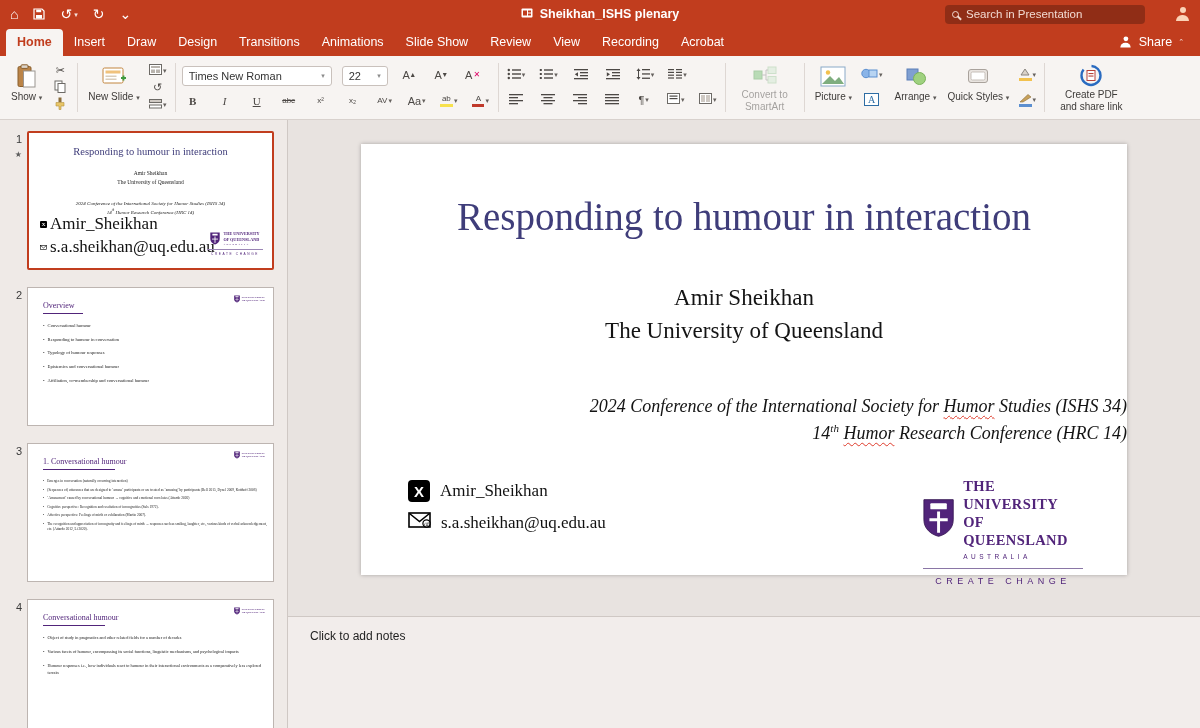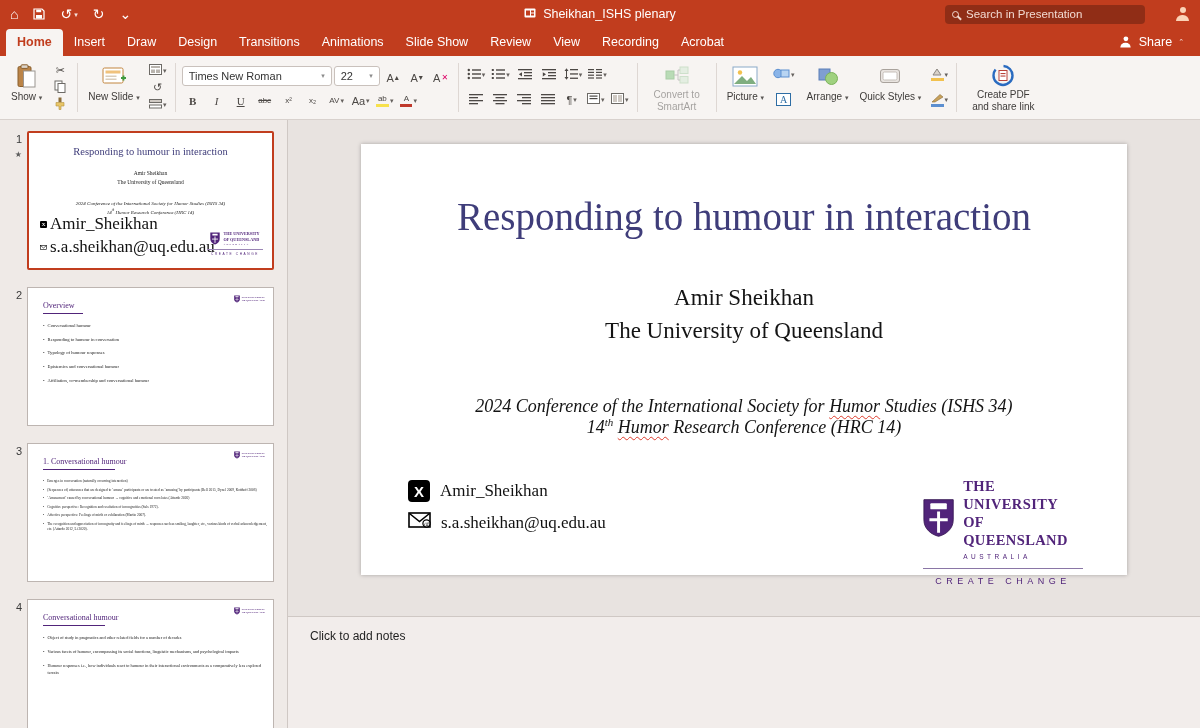--- a/index.html
+++ b/index.html
@@ -4,21 +4,21 @@
 <style>
   *{box-sizing:border-box;margin:0;padding:0}
   html,body{width:1200px;height:728px;overflow:hidden}
   body{font-family:"Liberation Sans",sans-serif;cursor:default}
   .app{width:1200px;height:728px;position:relative;background:#E8E3E0;display:flex;flex-direction:column}
 
   
   .titlebar{height:28px;background:#C13D1E;display:flex;align-items:center;padding:0 10px;color:#fff;position:relative;flex:0 0 auto}
   .tb-icons{display:flex;gap:15px;align-items:center;font-size:14px;z-index:2}
   .tb-ic{display:flex;align-items:center;gap:2px;line-height:1}
-  .tb-center{position:absolute;left:0;right:0;top:0;bottom:0;display:flex;justify-content:center;align-items:center;gap:7px;font-size:12.5px;font-weight:400;pointer-events:none}
+  .tb-center{position:absolute;left:0;right:0;top:0;bottom:0;display:flex;justify-content:center;align-items:center;gap:7px;font-size:12.5px;font-weight:700;pointer-events:none}
   .tb-right{margin-left:auto;display:flex;align-items:center;gap:30px;z-index:2}
   .search{width:200px;height:19px;background:rgba(0,0,0,.25);border-radius:4px;display:flex;align-items:center;gap:7px;padding:0 7px;font-size:11.5px;color:#F2DAD2}
   .lens{width:7px;height:7px;border:1.5px solid #F2DAD2;border-radius:50%;position:relative;flex:0 0 auto}
   .lens:after{content:"";position:absolute;width:5px;height:1.5px;background:#F2DAD2;transform:rotate(45deg);right:-4px;bottom:-2px}
   .person{position:relative;width:15px;height:14px}
   .person:before{content:"";position:absolute;top:0;left:4.5px;width:6px;height:6px;border-radius:50%;background:#FBD3B6}
   .person:after{content:"";position:absolute;bottom:0;left:1px;width:13px;height:6px;border-radius:7px 7px 0 0;background:#FBD3B6}
   .dd{font-size:7px;color:inherit;opacity:.85}
 
   
@@ -33,21 +33,21 @@
 
   
   .ribbon{height:64px;background:#F7F4F2;border-bottom:1px solid #D8D1CD;display:flex;align-items:stretch;padding:2px 4px;flex:0 0 auto}
   .rgroup{display:flex;align-items:stretch;padding:2px 3px;gap:3px}
   .vsep{width:1px;background:#DED7D3;margin:5px 3px;flex:0 0 auto}
   .bigbtn{display:flex;flex-direction:column;align-items:center;justify-content:flex-start;gap:2px;font-size:10px;color:#3E3B39;padding:3px 4px;text-align:center;line-height:1.15;border-radius:3px}
   .bigbtn .bic{height:26px;display:flex;align-items:center;justify-content:center}
   .icol{display:flex;flex-direction:column;justify-content:space-around;padding:2px 0}
   .sic{min-width:22px;height:17px;display:flex;align-items:center;justify-content:center;font-size:11px;color:#4C4845;gap:1px;padding:0 2px;border-radius:2px}
   .frows{display:flex;flex-direction:column;justify-content:space-around;padding:3px 0}
-  .frow{display:flex;align-items:flex-end;gap:2px}
+  .frow{display:flex;align-items:flex-start;gap:10px}
   .combo{background:#fff;border:1px solid #C9C1BC;border-radius:3px;height:20px;display:flex;align-items:center;justify-content:space-between;padding:0 6px;font-size:11px;color:#333;gap:5px}
   .combo .dd{color:#777}
   .g-b{font-weight:700;font-family:"Liberation Serif",serif}
   .g-i{font-style:italic;font-family:"Liberation Serif",serif}
   .g-u{text-decoration:underline;font-family:"Liberation Serif",serif}
   .g-st{text-decoration:line-through}
   .tiny{font-size:8px}
   .stackic{display:flex;flex-direction:column;align-items:center;line-height:1;gap:1px}
   .hl-bar{width:13px;height:3px;background:#F7E14C}
   .fc-bar{width:12px;height:3px;background:#C0392B}
@@ -88,23 +88,23 @@
   .c-uqt{font-family:"Liberation Serif",serif;font-weight:700;font-size:2.7px;color:#51247A;line-height:1.3}
 
   
   .main{flex:1 1 auto;display:flex;flex-direction:column;min-width:0}
   .slide-wrap{flex:1 1 auto;position:relative;background:#E8E3E0}
   .slide{position:absolute;top:24px;left:50%;transform:translateX(-50%);width:766px;height:431px;background:#fff;box-shadow:0 0 4px rgba(0,0,0,.28)}
   .sl-title{position:absolute;top:50px;width:100%;text-align:center;font-family:"Liberation Serif",serif;font-size:39px;color:#3F3D7A}
   .sl-line{position:absolute;width:100%;text-align:center;font-family:"Liberation Serif",serif;font-size:23px;color:#141414}
   .sl-author{top:141px}
   .sl-affil{top:174px}
-  .sl-conf{position:absolute;width:100%;text-align:center;font-family:"Liberation Serif",serif;font-style:italic;font-size:18px;color:#141414}
+  .sl-conf{position:absolute;width:100%;text-align:right;font-family:"Liberation Serif",serif;font-style:italic;font-size:18px;color:#141414}
   .sl-conf1{top:252px}
-  .sl-conf2{top:272px}
+  .sl-conf2{top:278px}
   .sl-conf sup{font-size:11px}
   .wavy{text-decoration-line:underline;text-decoration-style:wavy;text-decoration-color:#DE3B2B;text-decoration-thickness:1px;text-underline-offset:3px}
   .contacts{position:absolute;left:47px;top:336px;display:flex;flex-direction:column;gap:10px}
   .crow{display:flex;align-items:center;gap:10px;font-family:"Liberation Serif",serif;font-size:17px;color:#111}
   .xbadge{width:22px;height:22px;background:#000;border-radius:4px;color:#fff;display:flex;align-items:center;justify-content:center;font-weight:800;font-size:15px;font-family:"Liberation Sans",sans-serif}
   .uqlogo{position:absolute;right:44px;top:333px;width:160px;display:flex;flex-direction:column;align-items:center}
   .uq-top{display:flex;align-items:center;gap:9px;width:100%}
   .uq-text{display:flex;flex-direction:column}
   .uq-l{font-family:"Liberation Serif",serif;font-weight:700;font-size:14.5px;color:#51247A;letter-spacing:.4px;line-height:1.25}
   .uq-aus{font-size:6.5px;letter-spacing:3.5px;color:#51247A;margin-top:3px}

